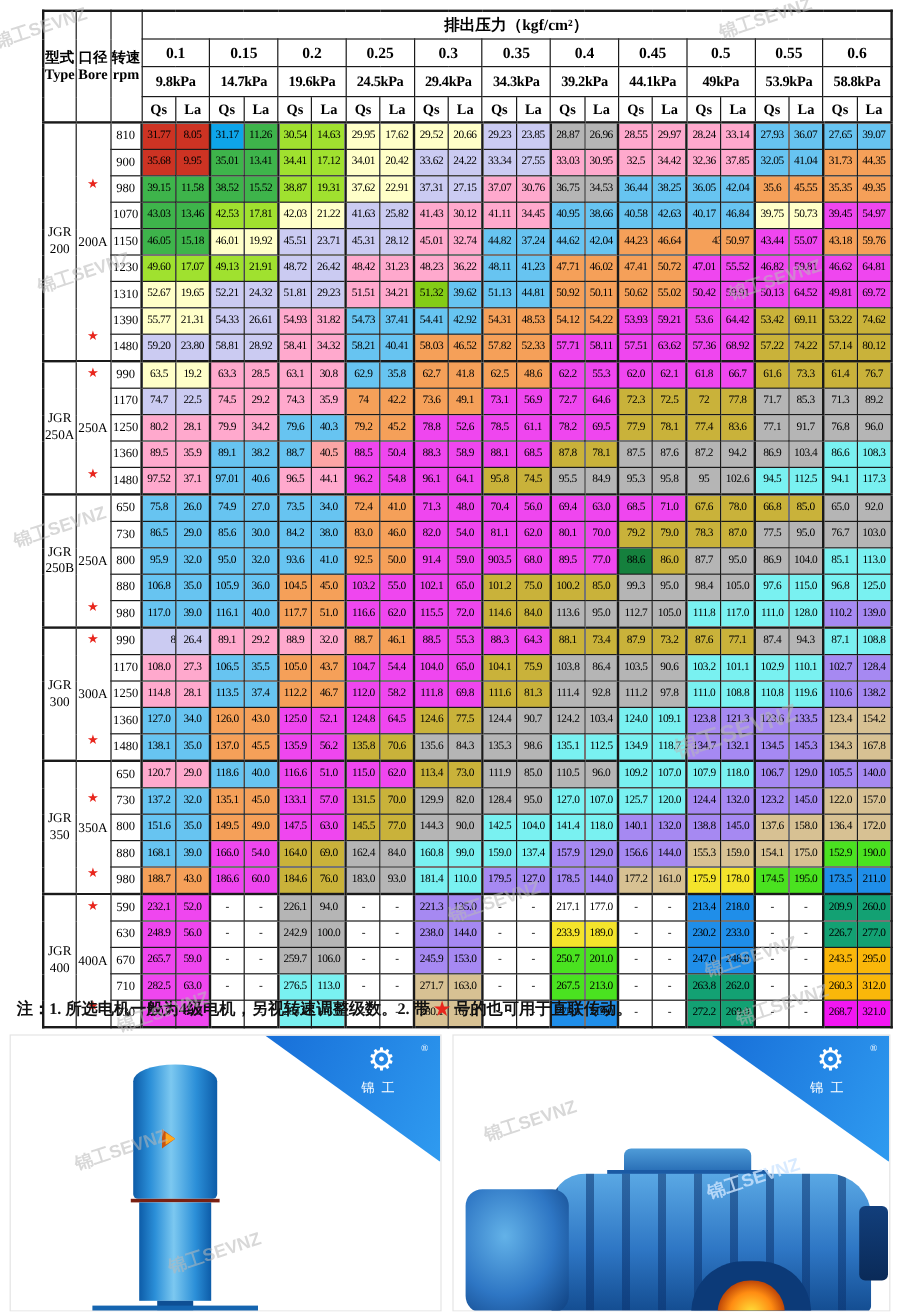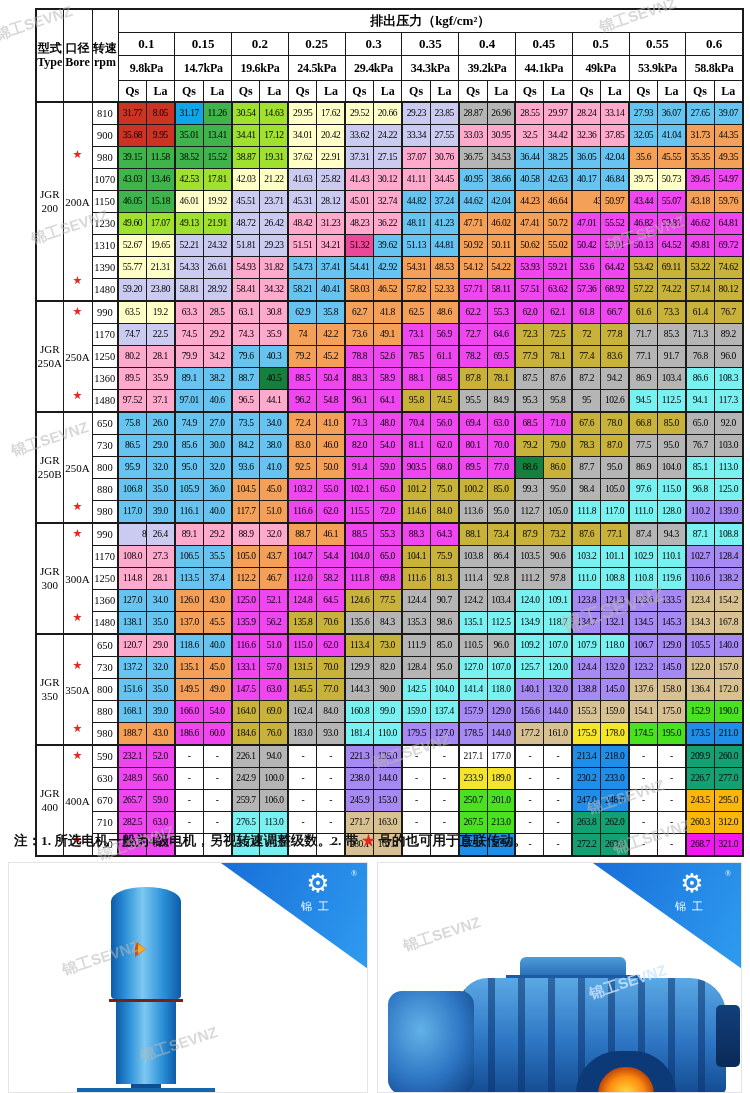--- a/index.html
+++ b/index.html
@@ -340,21 +340,21 @@
       <tr>
         <td class="rpmc">1310</td>
         <td class="num gs" style="background: rgb(255, 255, 200);">52.67</td>
         <td class="num" style="background: rgb(255, 255, 200);">19.65</td>
         <td class="num gs" style="background: rgb(203, 203, 242);">52.21</td>
         <td class="num" style="background: rgb(203, 203, 242);">24.32</td>
         <td class="num gs" style="background: rgb(203, 203, 242);">51.81</td>
         <td class="num" style="background: rgb(203, 203, 242);">29.23</td>
         <td class="num gs" style="background: rgb(255, 169, 205);">51.51</td>
         <td class="num" style="background: rgb(255, 169, 205);">34.21</td>
-        <td class="num gs" style="background: #ec4899;">51.32</td>
+        <td class="num gs" style="background: #84cc16;">51.32</td>
         <td class="num" style="background: rgb(103, 196, 241);">39.62</td>
         <td class="num gs" style="background: rgb(103, 196, 241);">51.13</td>
         <td class="num" style="background: rgb(103, 196, 241);">44.81</td>
         <td class="num gs" style="background: rgb(245, 160, 89);">50.92</td>
         <td class="num" style="background: rgb(245, 160, 89);">50.11</td>
         <td class="num gs" style="background: rgb(245, 160, 89);">50.62</td>
         <td class="num" style="background: rgb(245, 160, 89);">55.02</td>
         <td class="num gs" style="background: rgb(239, 70, 239);">50.42</td>
         <td class="num" style="background: rgb(239, 70, 239);">59.91</td>
         <td class="num gs" style="background: rgb(239, 70, 239);">50.13</td>
@@ -489,21 +489,21 @@
         <td class="num gs" style="background: rgb(181, 181, 181);">76.8</td>
         <td class="num" style="background: rgb(181, 181, 181);">96.0</td>
       </tr>
       <tr>
         <td class="rpmc">1360</td>
         <td class="num gs" style="background: rgb(255, 169, 205);">89.5</td>
         <td class="num" style="background: rgb(255, 169, 205);">35.9</td>
         <td class="num gs" style="background: rgb(103, 196, 241);">89.1</td>
         <td class="num" style="background: rgb(103, 196, 241);">38.2</td>
         <td class="num gs" style="background: rgb(103, 196, 241);">88.7</td>
-        <td class="num" style="background: #15803d;">40.5</td>
+        <td class="num" style="background: #fca5a5;">40.5</td>
         <td class="num gs" style="background: rgb(239, 70, 239);">88.5</td>
         <td class="num" style="background: rgb(239, 70, 239);">50.4</td>
         <td class="num gs" style="background: rgb(239, 70, 239);">88.3</td>
         <td class="num" style="background: rgb(239, 70, 239);">58.9</td>
         <td class="num gs" style="background: rgb(239, 70, 239);">88.1</td>
         <td class="num" style="background: rgb(239, 70, 239);">68.5</td>
         <td class="num gs" style="background: rgb(201, 178, 58);">87.8</td>
         <td class="num" style="background: rgb(201, 178, 58);">78.1</td>
         <td class="num gs" style="background: rgb(181, 181, 181);">87.5</td>
         <td class="num" style="background: rgb(181, 181, 181);">87.6</td>

